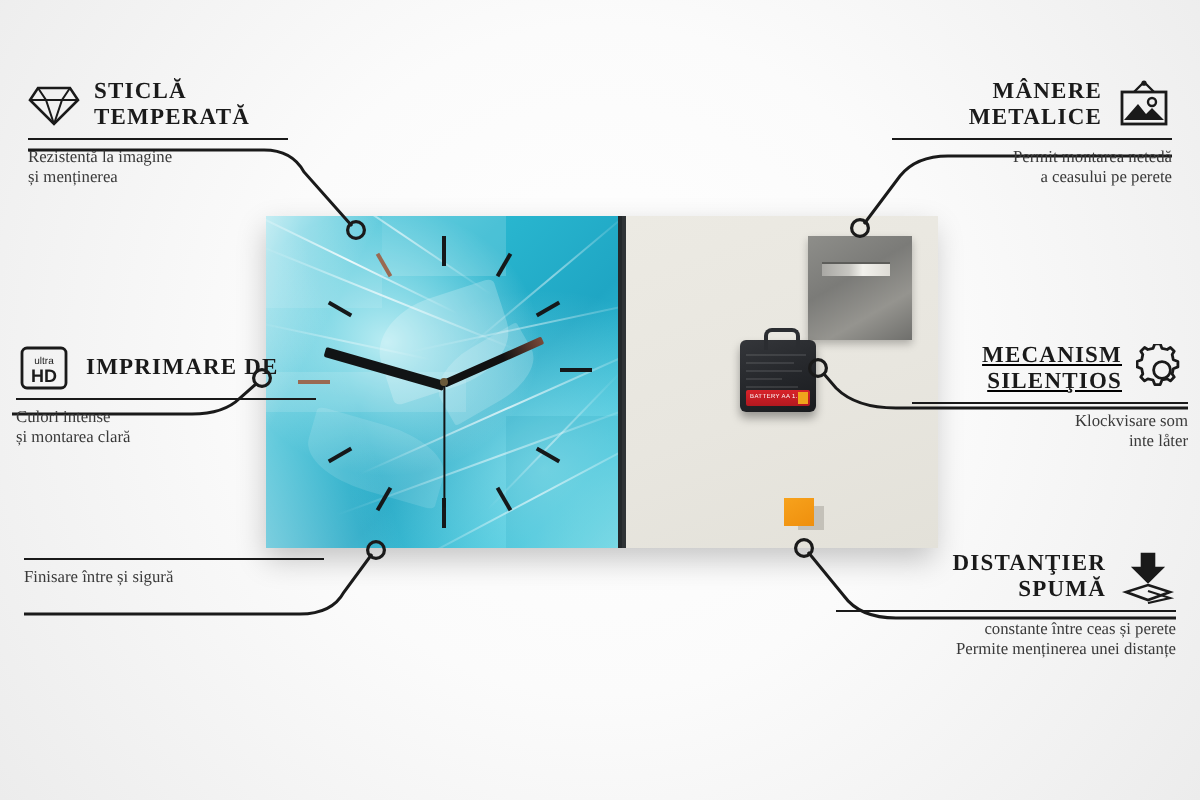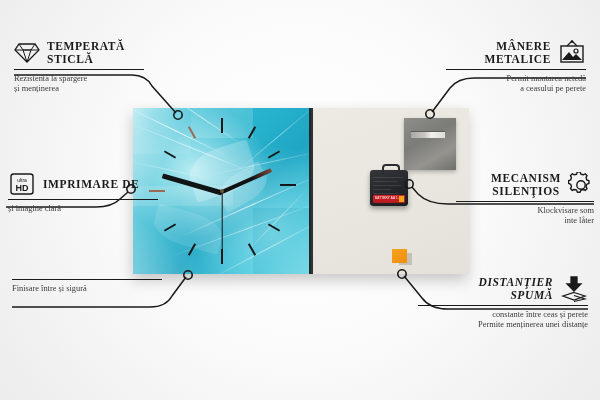--- a/index.html
+++ b/index.html
@@ -204,42 +204,43 @@
     <circle cx="402" cy="274" r="4.2" stroke="#1a1a1a" stroke-width="1.6" fill="none"></circle>
   </svg>
 
   <div class="callout left" style="left:14px;top:40px;width:130px;">
     <div class="co-head">
       <svg class="ico" width="26" height="22" viewBox="0 0 26 22">
         <path d="M5 2 H21 L25 8 L13 20 L1 8 Z" stroke="#1a1a1a" stroke-width="1.3" fill="none"></path>
         <path d="M1 8 H25 M5 2 L9 8 L13 20 M21 2 L17 8 L13 20 M9 8 H17" stroke="#1a1a1a" stroke-width="1" fill="none"></path>
       </svg>
       <div class="co-titles">
+        <div class="co-title">STICLĂ</div>
         <div class="co-title">TEMPERATĂ</div>
-        <div class="co-title">STICLĂ</div>
-      </div>
-    </div>
-    <div class="co-rule"></div>
-    <div class="co-desc">Rezistentă la spargere</div>
+      </div>
+    </div>
+    <div class="co-rule"></div>
+    <div class="co-desc">Rezistentă la imagine</div>
     <div class="co-desc">și menținerea</div>
   </div>
 
   <div class="callout left" style="left:8px;top:172px;width:150px;">
     <div class="co-head">
       <svg class="ico" width="28" height="24" viewBox="0 0 28 24">
         <rect x="3" y="2" width="22" height="20" rx="2.5" stroke="#1a1a1a" stroke-width="1.4" fill="none"></rect>
         <text x="14" y="10" font-family="Liberation Sans, sans-serif" font-size="5" text-anchor="middle" fill="#1a1a1a">ultra</text>
         <text x="14" y="19" font-family="Liberation Sans, sans-serif" font-size="9" font-weight="bold" text-anchor="middle" fill="#1a1a1a">HD</text>
       </svg>
       <div class="co-titles">
         <div class="co-title">IMPRIMARE DE</div>
       </div>
     </div>
     <div class="co-rule"></div>
-    <div class="co-desc">și imagine clară</div>
+    <div class="co-desc">Culori intense</div>
+    <div class="co-desc">și montarea clară</div>
   </div>
 
   <div class="callout left" style="left:12px;top:276px;width:150px;">
     <div class="co-rule"></div>
     <div class="co-desc">Finisare între și sigură</div>
   </div>
 
   <div class="callout right" style="left:446px;top:40px;width:140px;text-align:right;">
     <div class="co-head right">
       <div class="co-titles" style="align-items:flex-end;">
@@ -254,37 +255,37 @@
         <circle cx="18" cy="11" r="2" stroke="#1a1a1a" stroke-width="1.2" fill="none"></circle>
       </svg>
     </div>
     <div class="co-rule"></div>
     <div class="co-desc">Permit montarea netedă</div>
     <div class="co-desc">a ceasului pe perete</div>
   </div>
 
   <div class="callout right" style="left:456px;top:172px;width:138px;text-align:right;">
     <div class="co-head right">
-      <div class="co-titles" style="align-items:center;">
+      <div class="co-titles" style="align-items:flex-end;text-decoration:underline;">
         <div class="co-title">MECANISM</div>
         <div class="co-title">SILENŢIOS</div>
       </div>
       <svg class="ico" width="26" height="26" viewBox="0 0 26 26">
         <path d="M13 2.2 l2.6 .55 1.6-1.0 1.9 1.9 -1.0 1.6 .55 2.6 2.3 .9 v2.7 l-2.3 .9 -.55 2.6 1.0 1.6 -1.9 1.9 -1.6-1.0 -2.6 .55 -.9 2.3 h-2.7 l-.9-2.3 -2.6-.55 -1.6 1.0 -1.9-1.9 1.0-1.6 -.55-2.6 -2.3-.9 v-2.7 l2.3-.9 .55-2.6 -1.0-1.6 1.9-1.9 1.6 1.0 2.6-.55 .9-2.3 h2.7 z" stroke="#1a1a1a" stroke-width="1.4" fill="none" stroke-linejoin="round"></path>
         <circle cx="13" cy="13" r="4.2" stroke="#1a1a1a" stroke-width="1.4" fill="none"></circle>
       </svg>
     </div>
     <div class="co-rule"></div>
     <div class="co-desc">Klockvisare som</div>
     <div class="co-desc">inte låter</div>
   </div>
 
   <div class="callout right" style="left:418px;top:276px;width:170px;text-align:right;">
     <div class="co-head right">
-      <div class="co-titles" style="align-items:flex-end;font-style:italic;">
+      <div class="co-titles" style="align-items:flex-end;">
         <div class="co-title">DISTANŢIER</div>
         <div class="co-title">SPUMĂ</div>
       </div>
       <svg class="ico" width="28" height="26" viewBox="0 0 28 26">
         <path d="M11 1 h6 v7 h4 l-7 7 -7-7 h4 z" stroke="#1a1a1a" stroke-width="1.3" fill="#1a1a1a"></path>
         <path d="M14 16.5 L25 20 L14 24 L3 20 Z" stroke="#1a1a1a" stroke-width="1.3" fill="none"></path>
         <path d="M14 19.5 L25 23 L14 25.5" stroke="#1a1a1a" stroke-width="1.1" fill="none"></path>
       </svg>
     </div>
     <div class="co-rule"></div>

